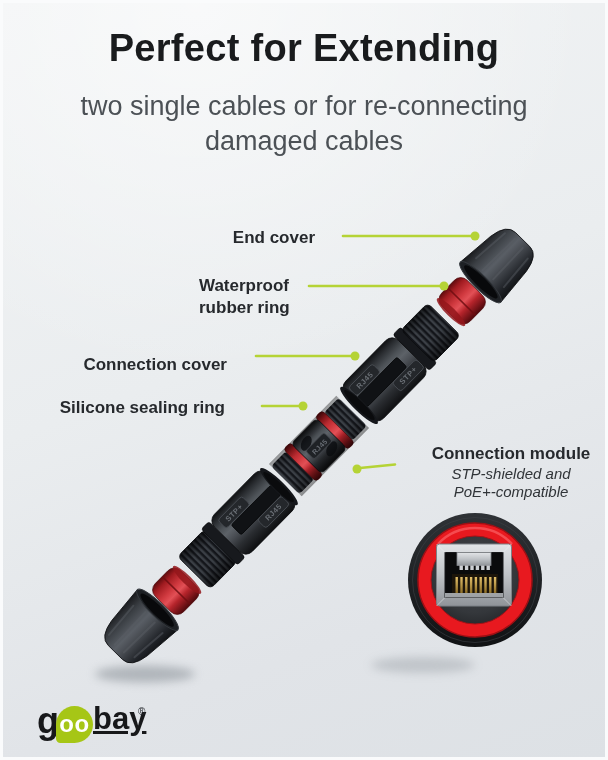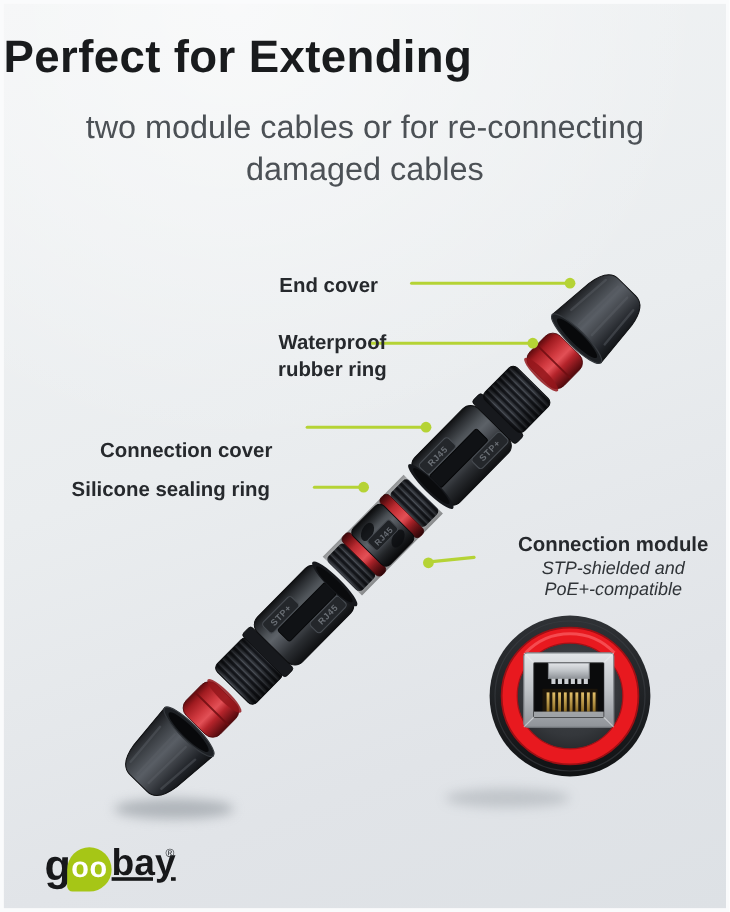--- a/index.html
+++ b/index.html
@@ -5,35 +5,35 @@
   html,body{margin:0;padding:0;background:#ffffff;}
   .page{
     position:relative;width:608px;height:760px;box-sizing:border-box;
     border:3px solid #fafbfc;overflow:hidden;
     font-family:"Liberation Sans","DejaVu Sans",sans-serif;
     background:
       radial-gradient(120% 90% at 32% 0%, rgba(255,255,255,.55), rgba(255,255,255,0) 55%),
       linear-gradient(160deg,#f2f4f5 0%,#eaedef 45%,#e1e4e8 78%,#dde1e5 100%);
   }
   .title{
-    position:absolute;top:24px;left:0;right:0;
+    position:absolute;top:24px;left:0;right:0;text-align:center;
     font-size:38px;font-weight:700;color:#191b1d;letter-spacing:.3px;
   }
   .subtitle{
     position:absolute;top:86px;left:0;right:0;text-align:center;
     font-size:27px;font-weight:400;color:#4c5156;line-height:35px;
   }
   .part-label{
     position:absolute;font-size:17px;font-weight:700;color:#26292d;line-height:22px;
     white-space:nowrap;
     padding-left:36px;
   }
   .lbl-end-cover{top:224px;right:290px;text-align:right;}
-  .lbl-waterproof{top:272px;left:160px;width:156px;text-align:center;}
-  .lbl-conn-cover{top:362px;right:378px;text-align:right;}
+  .lbl-waterproof{top:272px;left:160px;width:156px;text-align:left;}
+  .lbl-conn-cover{top:351px;right:378px;text-align:right;}
   .lbl-silicone{top:394px;right:380px;}
   .lbl-module{top:440px;left:380px;width:184px;text-align:center;}
   .lbl-module .sub{font-size:15px;font-weight:400;color:#303438;line-height:18px;font-style:italic;}
   .lbl-module .sub:first-of-type{margin-top:5px;}
   svg.diagram{position:absolute;left:0;top:0;width:608px;height:760px;}
   .logo{position:absolute;left:34px;top:698px;width:112px;height:48px;}
   .logo-g{position:absolute;left:0;top:2px;font-size:36px;font-weight:700;color:#17181a;line-height:36px;}
   .logo-bubble{
     position:absolute;left:19px;top:5px;width:37px;height:37px;background:#a6c616;
     border-radius:50% 50% 50% 12%;display:flex;align-items:center;justify-content:center;
@@ -42,21 +42,21 @@
   .logo-bay{position:absolute;left:56px;top:0px;font-size:31px;font-weight:700;color:#17181a;line-height:36px;text-decoration:underline;}
   .logo-reg{position:absolute;left:101px;top:5px;font-size:10px;color:#26292d;}
 </style>
 </head>
 <body>
 
 <div class="page">
 
   <div class="title">Perfect for Extending</div>
   <div class="subtitle">
-    <div>two module cables or for re-connecting</div>
+    <div>two single cables or for re-connecting</div>
     <div>damaged cables</div>
   </div>
 
   <svg class="diagram" viewBox="0 0 608 760" xmlns="http://www.w3.org/2000/svg">
     <defs>
       <linearGradient id="bodyGrad" x1="0" y1="0" x2="0" y2="1">
         <stop offset="0" stop-color="#101113"></stop>
           <stop offset=".12" stop-color="#2a2d31"></stop>
         <stop offset=".3" stop-color="#4d5257"></stop>
           <stop offset=".42" stop-color="#5d6268"></stop>

